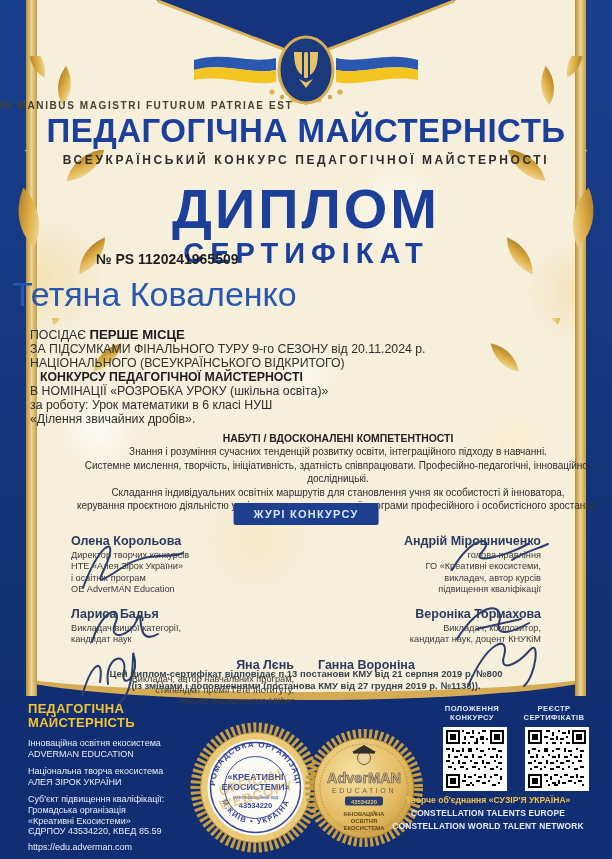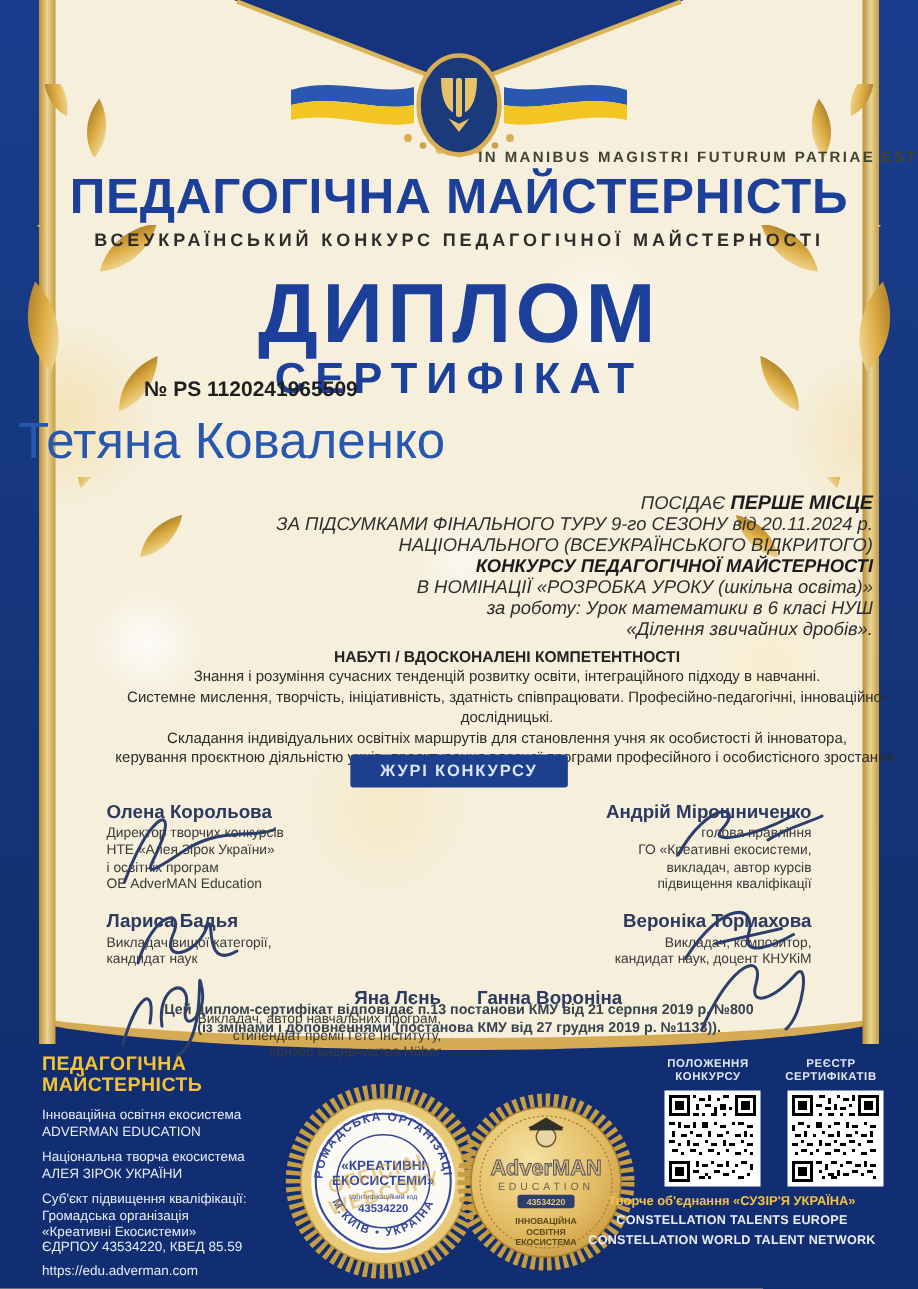--- a/index.html
+++ b/index.html
@@ -23,41 +23,41 @@
            #f6efdc;}
   .side{position:absolute;top:0;width:26px;height:700px;background:linear-gradient(180deg,#1a3e8e,#12306f);}
   .side.l{left:0}.side.r{right:0}
   .goldstrip{position:absolute;top:0;width:11px;height:696px;
              background:linear-gradient(90deg,#b98f35,#ecd494,#c59c42);}
   .goldstrip.l{left:26px}.goldstrip.r{right:26px}
 
   
   .vbanner{position:absolute;left:156px;top:0;}
   .emblem{position:absolute;left:186px;top:30px;}
-  .motto{position:absolute;top:100px;left:0;width:100%;text-align:right;
+  .motto{position:absolute;top:100px;left:0;width:100%;text-align:left;
          font-size:10px;font-weight:700;letter-spacing:1.6px;color:#43432f;}
   .title{position:absolute;top:112px;left:0;width:100%;text-align:center;
          font-size:33px;font-weight:700;letter-spacing:.5px;color:#1c3f99;}
   .subtitle{position:absolute;top:153px;left:0;width:100%;text-align:center;
          font-size:12px;font-weight:700;letter-spacing:2.6px;color:#2d2d2d;}
 
   
   .word1{position:absolute;top:176px;left:0;width:100%;text-align:center;
          font-size:56px;font-weight:700;letter-spacing:3px;color:#1c3f99;}
   .word2{position:absolute;top:237px;left:0;width:100%;text-align:center;
          font-size:29px;font-weight:700;letter-spacing:6px;color:#1c3f99;}
   .number{position:absolute;top:251px;left:96px;font-size:14px;font-weight:700;color:#1e1e1e;}
   .certifies{position:absolute;top:276px;left:0;width:100%;text-align:center;
          font-size:9.5px;font-weight:700;letter-spacing:1.2px;color:#2a2a2a;}
   .pname{position:absolute;top:275px;left:0;width:100%;text-align:left;
          font-size:34px;color:#2757ae;margin-left:12px;}
 
   
-  .award{position:absolute;top:328px;left:30px;width:552px;text-align:right;
-         font-size:12.3px;line-height:14px;color:#2e2e2e;font-style:italic;}
+  .award{position:absolute;top:328px;left:30px;width:552px;text-align:left;
+         font-size:12.3px;line-height:14px;color:#2e2e2e;}
   .award .b{font-weight:700;font-size:13.2px;color:#1c1c1c;}
   .award .bold-line{font-weight:700;color:#1c1c1c;padding-left:10px;}
 
   
   .comp{position:absolute;top:432px;left:30px;width:552px;text-align:center;
         font-size:10px;line-height:13.4px;color:#2c2c2c;padding-left:32px;}
   .comp .h{font-size:10.4px;font-weight:700;color:#222;}
 
   
   .jbadge{position:absolute;top:503px;left:50%;transform:translateX(-50%);

